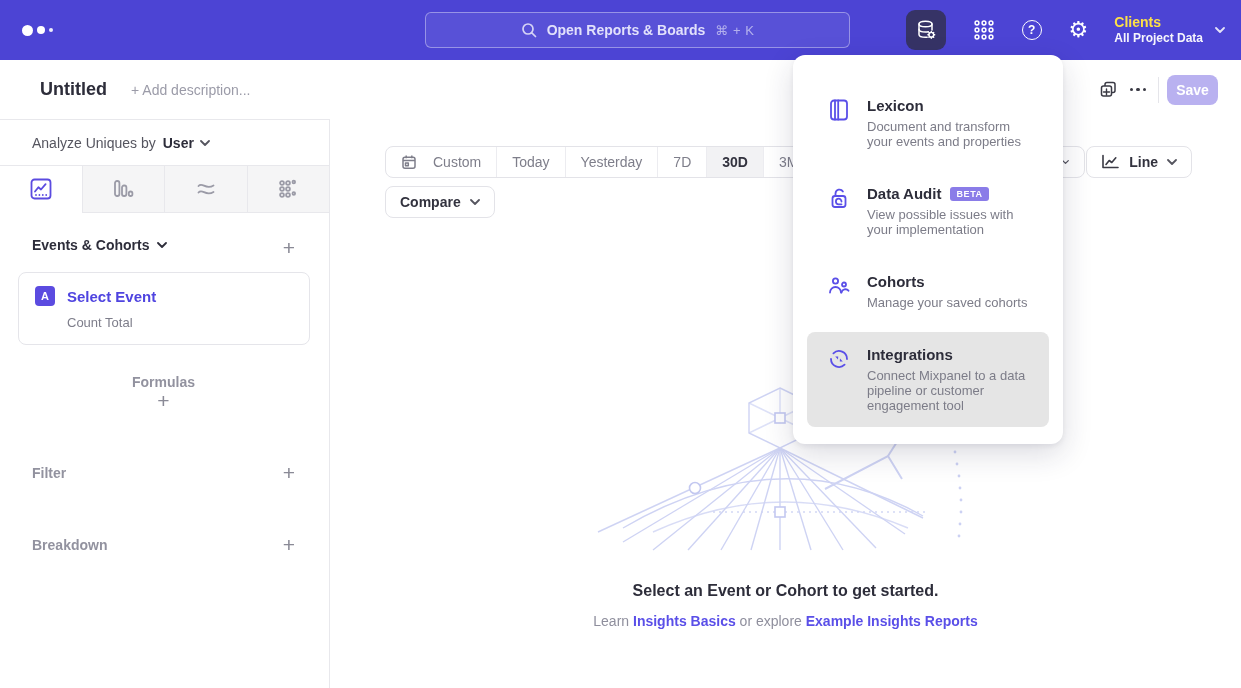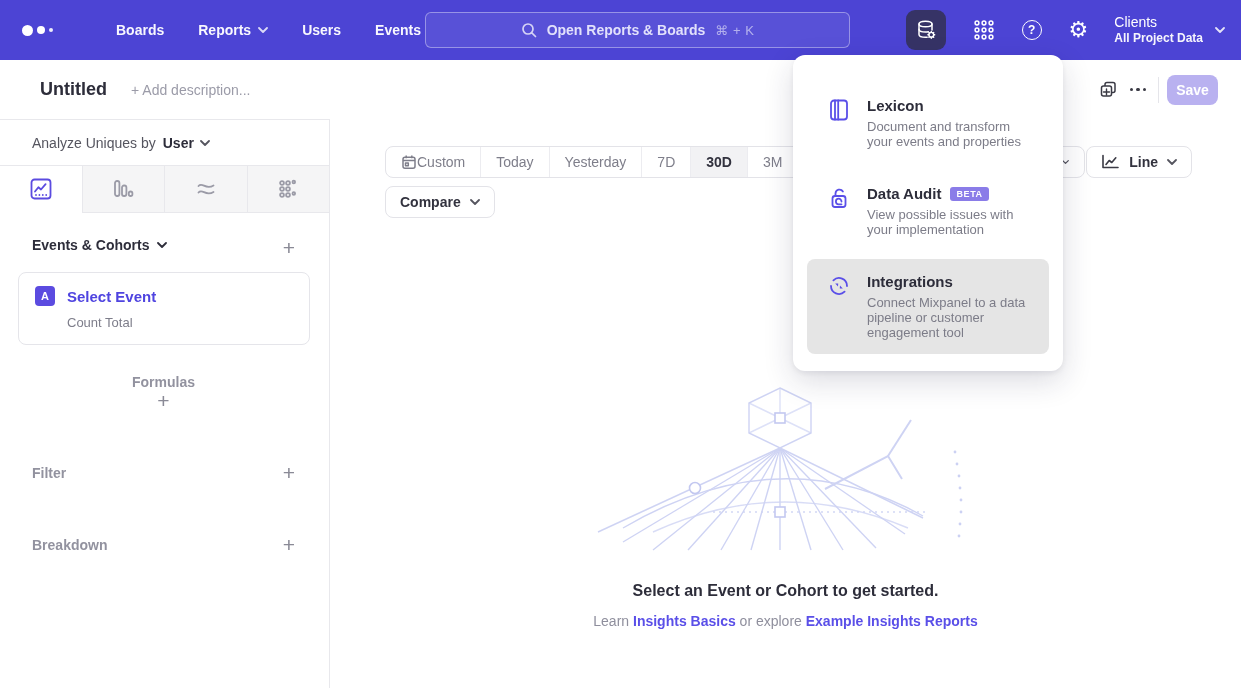--- a/index.html
+++ b/index.html
@@ -47,21 +47,21 @@
   }
   .icon-tile.active{background:#363366;}
   .nav-ic{margin-left:27px;cursor:pointer;display:flex;align-items:center;justify-content:center;}
   .help-circle{
     width:20px;height:20px;border:1.7px solid #fff;border-radius:50%;
     display:flex;align-items:center;justify-content:center;
     color:#fff;font-size:12px;font-weight:700;
   }
   .gear-glyph{color:#fff;font-size:22px;line-height:1;}
   .account{display:flex;align-items:center;gap:12px;margin-left:26px;cursor:pointer;}
-  .account .org{color:#ffffff;font-size:14px;font-weight:400;line-height:17px;}
+  .account .org{color:#fde047;font-size:14px;font-weight:700;line-height:17px;}
   .account .proj{color:#fff;font-size:12px;font-weight:700;line-height:15px;opacity:.95;}
   .account .chev{color:rgba(255,255,255,.85);}
 
   
   .header{position:relative;height:59px;background:#fff;display:flex;align-items:center;}
   .page-title{margin-left:40px;font-size:18px;font-weight:700;color:#2d2d3a;}
   .page-desc{margin-left:24px;font-size:14px;color:#9b9ba8;cursor:text;}
   .header-right{position:absolute;right:23px;top:0;height:59px;display:flex;align-items:center;gap:8px;}
   .hicon{cursor:pointer;display:flex;align-items:center;}
   .ellipsis{display:flex;gap:3px;cursor:pointer;padding:4px;}
@@ -107,21 +107,21 @@
   .side-row{padding:0 34px 0 32px;display:flex;align-items:center;justify-content:space-between;}
   .side-row .lbl{font-size:14px;font-weight:700;color:#92929f;}
   .side-row.r1{margin-top:29px;flex-direction:column;} .side-row.r2{margin-top:51px;} .side-row.r3{margin-top:51px;}
 
   
   .main{flex:1;position:relative;background:#fff;}
   .date-control{
     position:absolute;left:55px;top:27px;width:700px;height:32px;background:#fff;
     border:1px solid #e3e3e8;border-radius:8px;display:flex;align-items:stretch;overflow:hidden;
   }
-  .seg{display:flex;align-items:center;gap:0;padding:0 15px;font-size:14px;color:#7e7e8a;border-left:1px solid #ececf0;cursor:pointer;white-space:nowrap;}
+  .seg{display:flex;align-items:center;gap:16px;padding:0 15px;font-size:14px;color:#7e7e8a;border-left:1px solid #ececf0;cursor:pointer;white-space:nowrap;}
   .seg:first-child{border-left:none;}
   .seg.sel{background:#f2f2f4;color:#32323e;font-weight:700;}
   .seg.caret{margin-left:auto;width:38px;justify-content:center;color:#55555f;}
   .cal-icon{stroke:#7e7e8a;fill:none;stroke-width:1.5;stroke-linejoin:round;}
 
   .compare-btn,.line-btn{
     position:absolute;height:32px;background:#fff;border:1px solid #e3e3e8;border-radius:8px;
     display:flex;align-items:center;gap:9px;padding:0 14px;font-size:14px;font-weight:700;color:#32323e;cursor:pointer;
   }
   .compare-btn{left:55px;top:67px;}
@@ -153,37 +153,20 @@
   }
 </style>
 </head>
 <body>
 
 <div class="topnav">
   <div class="logo">
     <span class="d1"></span>
     <span class="d2"></span>
     <span class="d3"></span>
-  </div>
-  <div class="nav-links">
-    <span class="nav-link">
-        <span>Boards</span>
-      </span>
-    <span class="nav-link">
-      <span>Reports</span>
-      <svg class="chev" viewBox="0 0 10 6">
-          <path d="M1 1l4 4 4-4"></path>
-        </svg>
-    </span>
-    <span class="nav-link">
-        <span>Users</span>
-      </span>
-    <span class="nav-link">
-        <span>Events</span>
-      </span>
   </div>
 
   <div class="search">
     <svg class="search-icon" viewBox="0 0 16 16">
       <circle cx="7" cy="7" r="5"></circle>
         <line x1="10.8" y1="10.8" x2="14.5" y2="14.5"></line>
     </svg>
     <span class="ph">Open Reports &amp; Boards</span>
     <span class="sc">⌘ + K</span>
   </div>
@@ -489,20 +472,36 @@
     </div>
     <div>
       <div class="mi-title">
         <span>Data Audit</span>
         <span class="beta">BETA</span>
       </div>
       <div class="mi-desc">View possible issues with your implementation</div>
     </div>
   </div>
 
+  <div class="menu-item">
+    <div class="mi-icon">
+      <svg width="24" height="24" viewBox="0 0 24 24">
+        <circle cx="8.5" cy="7" r="2.6"></circle>
+        <path d="M3 18.5a5.5 5.5 0 0 1 11 0"></path>
+        <circle cx="17" cy="10.5" r="2"></circle>
+        <path d="M14.5 18.5a4 4 0 0 1 7 -1.8"></path>
+      </svg>
+    </div>
+    <div>
+      <div class="mi-title">
+          <span>Cohorts</span>
+        </div>
+      <div class="mi-desc">Manage your saved cohorts</div>
+    </div>
+  </div>
 
   <div class="menu-item hl">
     <div class="mi-icon">
       <svg width="24" height="24" viewBox="0 0 24 24">
         <path d="M20 12a8 8 0 0 0-13.6-5.7"></path>
         <path d="M4 12a8 8 0 0 0 13.6 5.7"></path>
         <path d="M8.2 9.6l3-0.2-0.2 3z" fill="#5a4fe8" stroke="none"></path>
         <path d="M15.8 14.4l-3 0.2 0.2-3z" fill="#5a4fe8" stroke="none"></path>
       </svg>
     </div>

